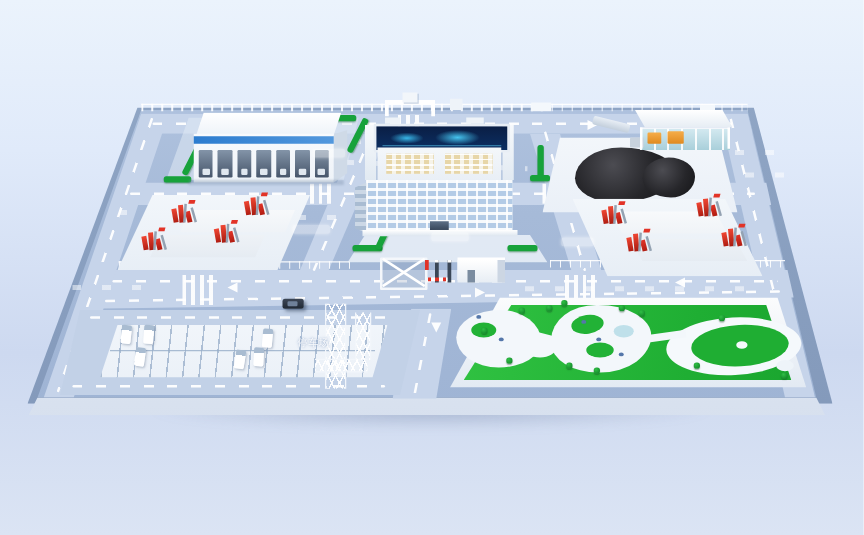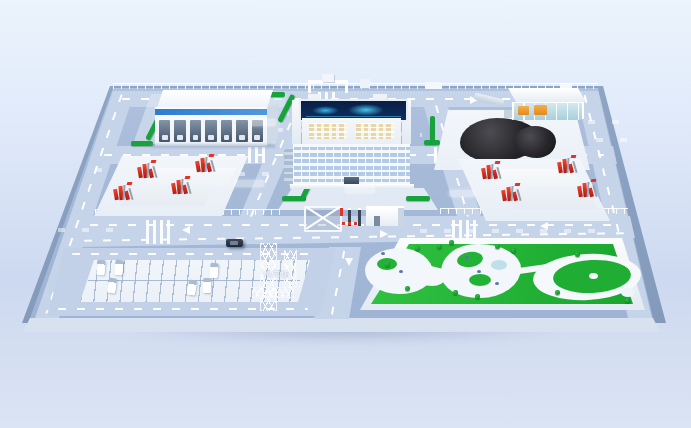--- a/index.html
+++ b/index.html
@@ -319,15 +319,15 @@
     <div class="tree" style="left:210px;top:60px;"></div>
     <div class="tree" style="left:280px;top:68px;"></div>
     <div class="tree" style="left:40px;top:32px;"></div>
   </div>
 
   <div class="rlabel" style="left:250px;top:119px;width:26px;"></div>
   <div class="rlabel" style="left:234px;top:180px;width:30px;"></div>
   <div class="rlabel" style="left:345px;top:186px;width:30px;"></div>
   <div class="rlabel" style="left:449px;top:190px;width:26px;"></div>
 
-  <div class="parklabel" style="left:264px;top:270px;">停车场</div>
+  <div class="parklabel" style="left:238px;top:270px;">停车场</div>
 
 </div>
 
 </body></html>

